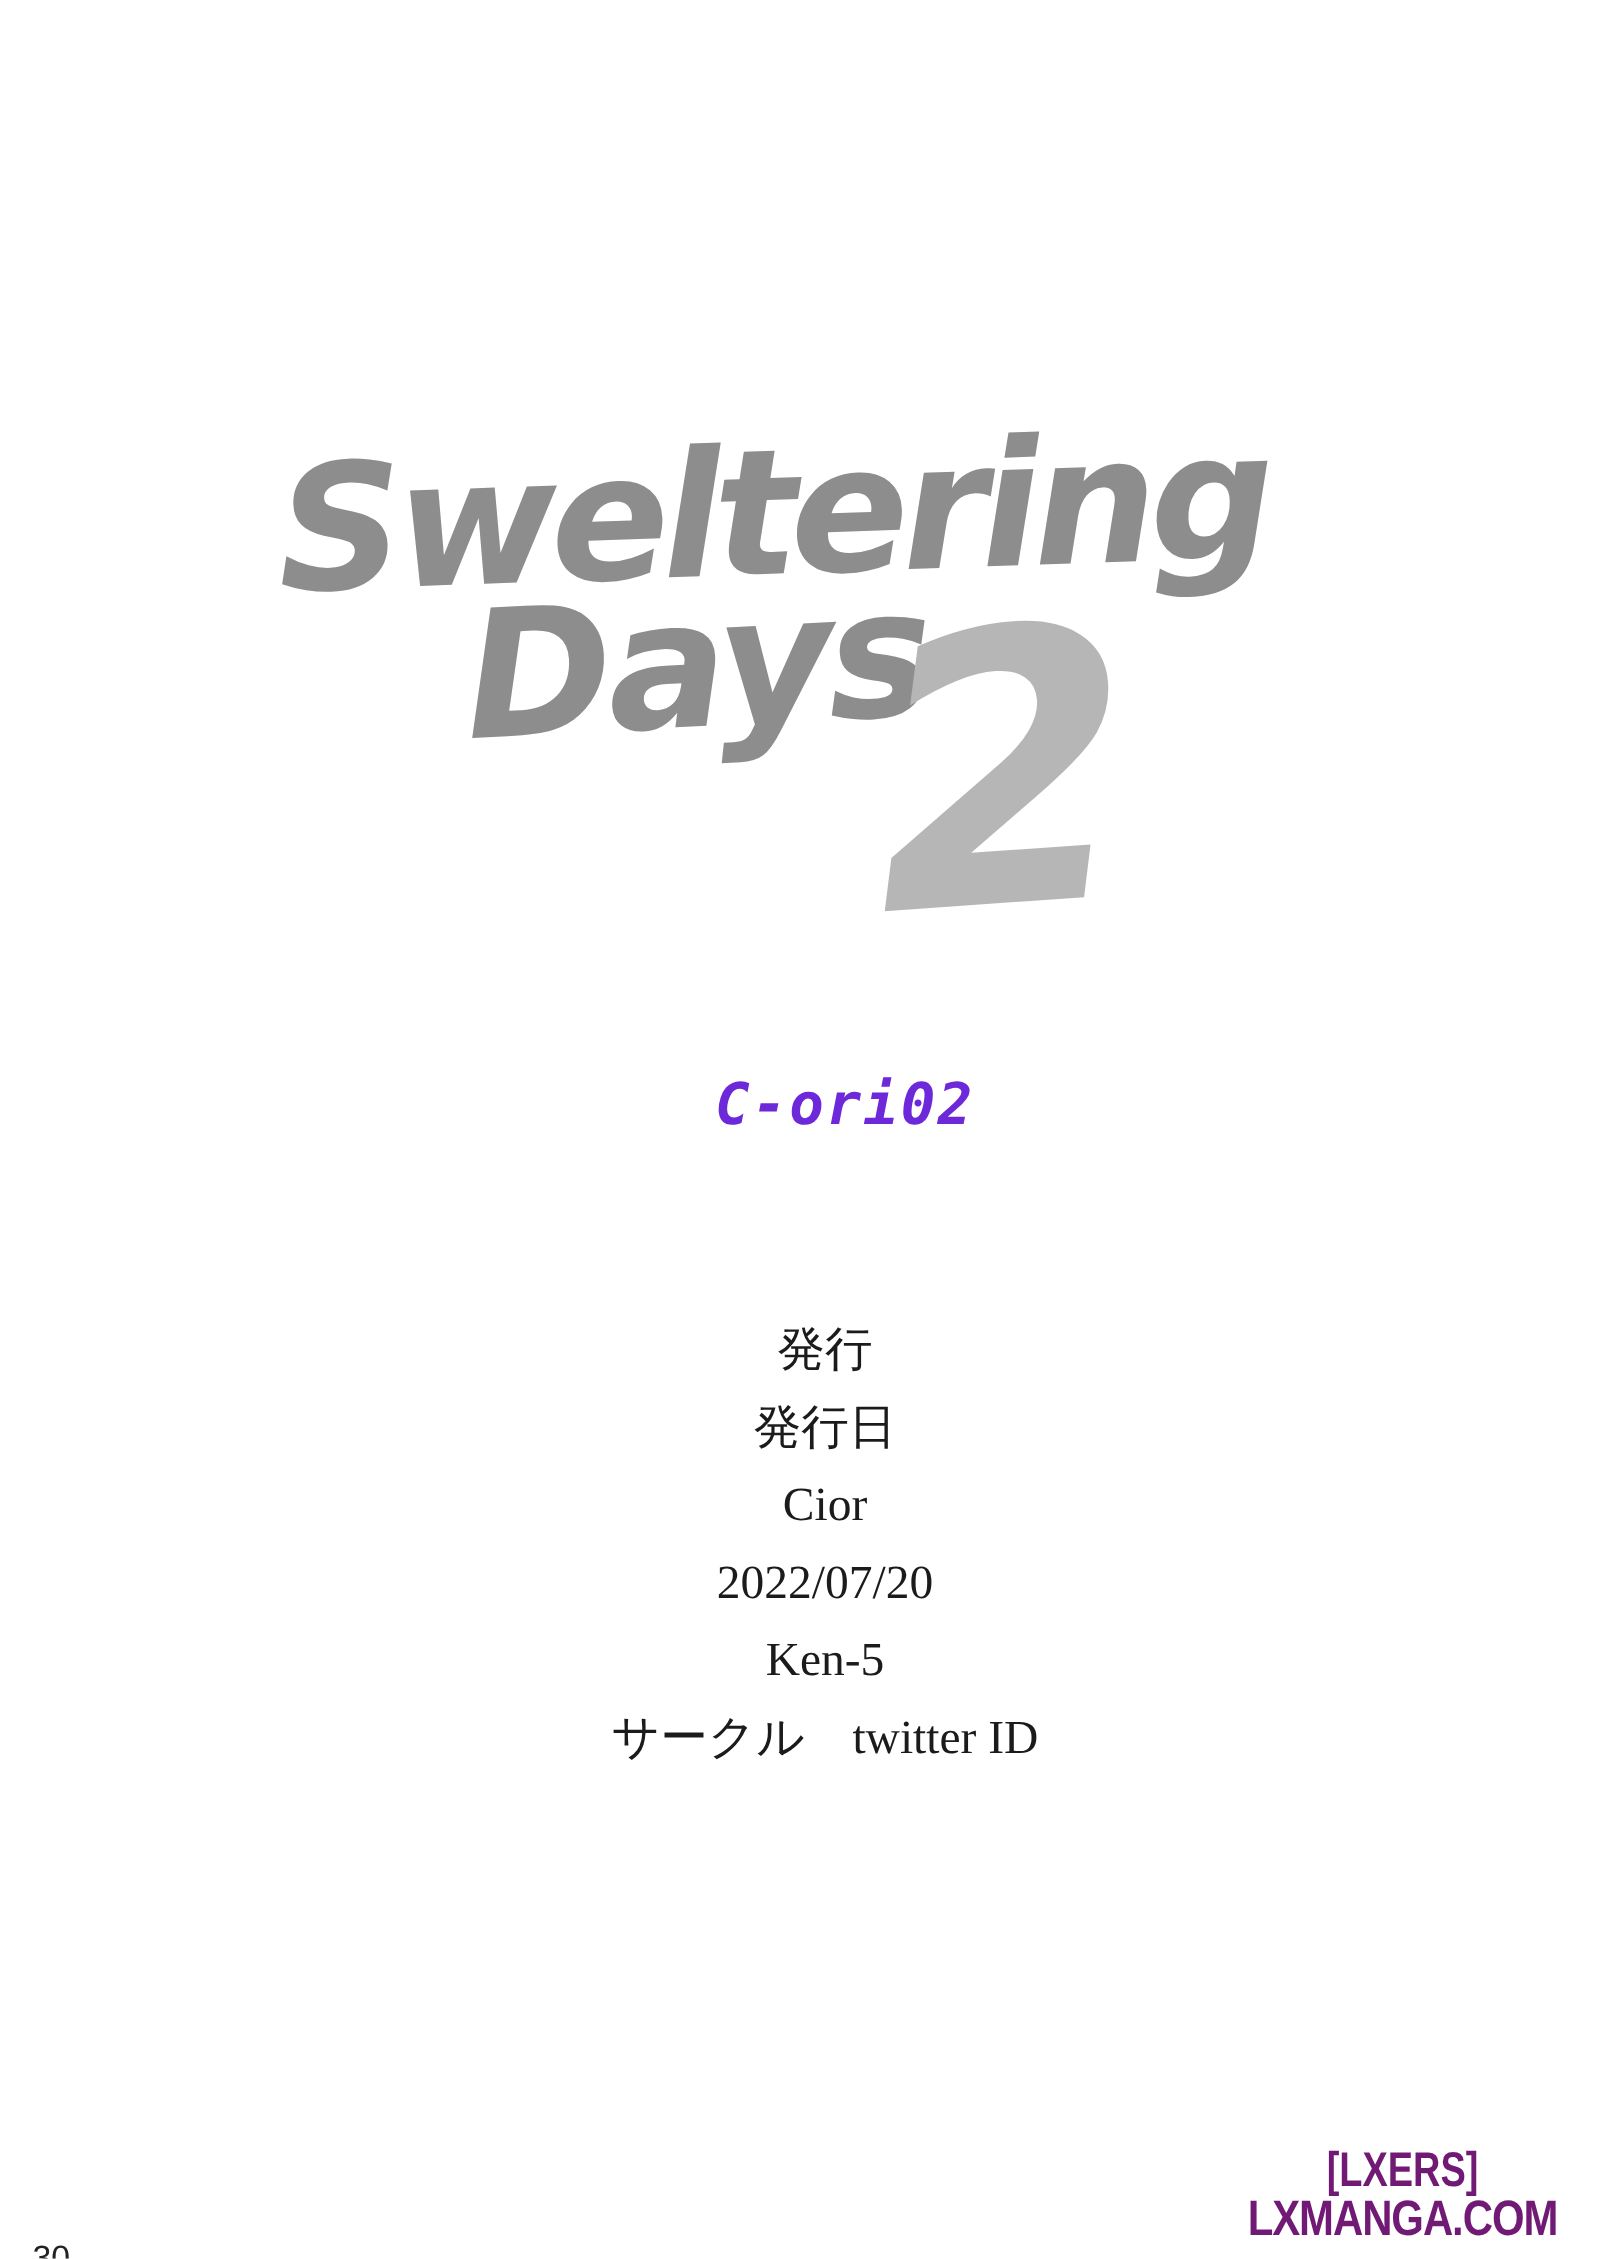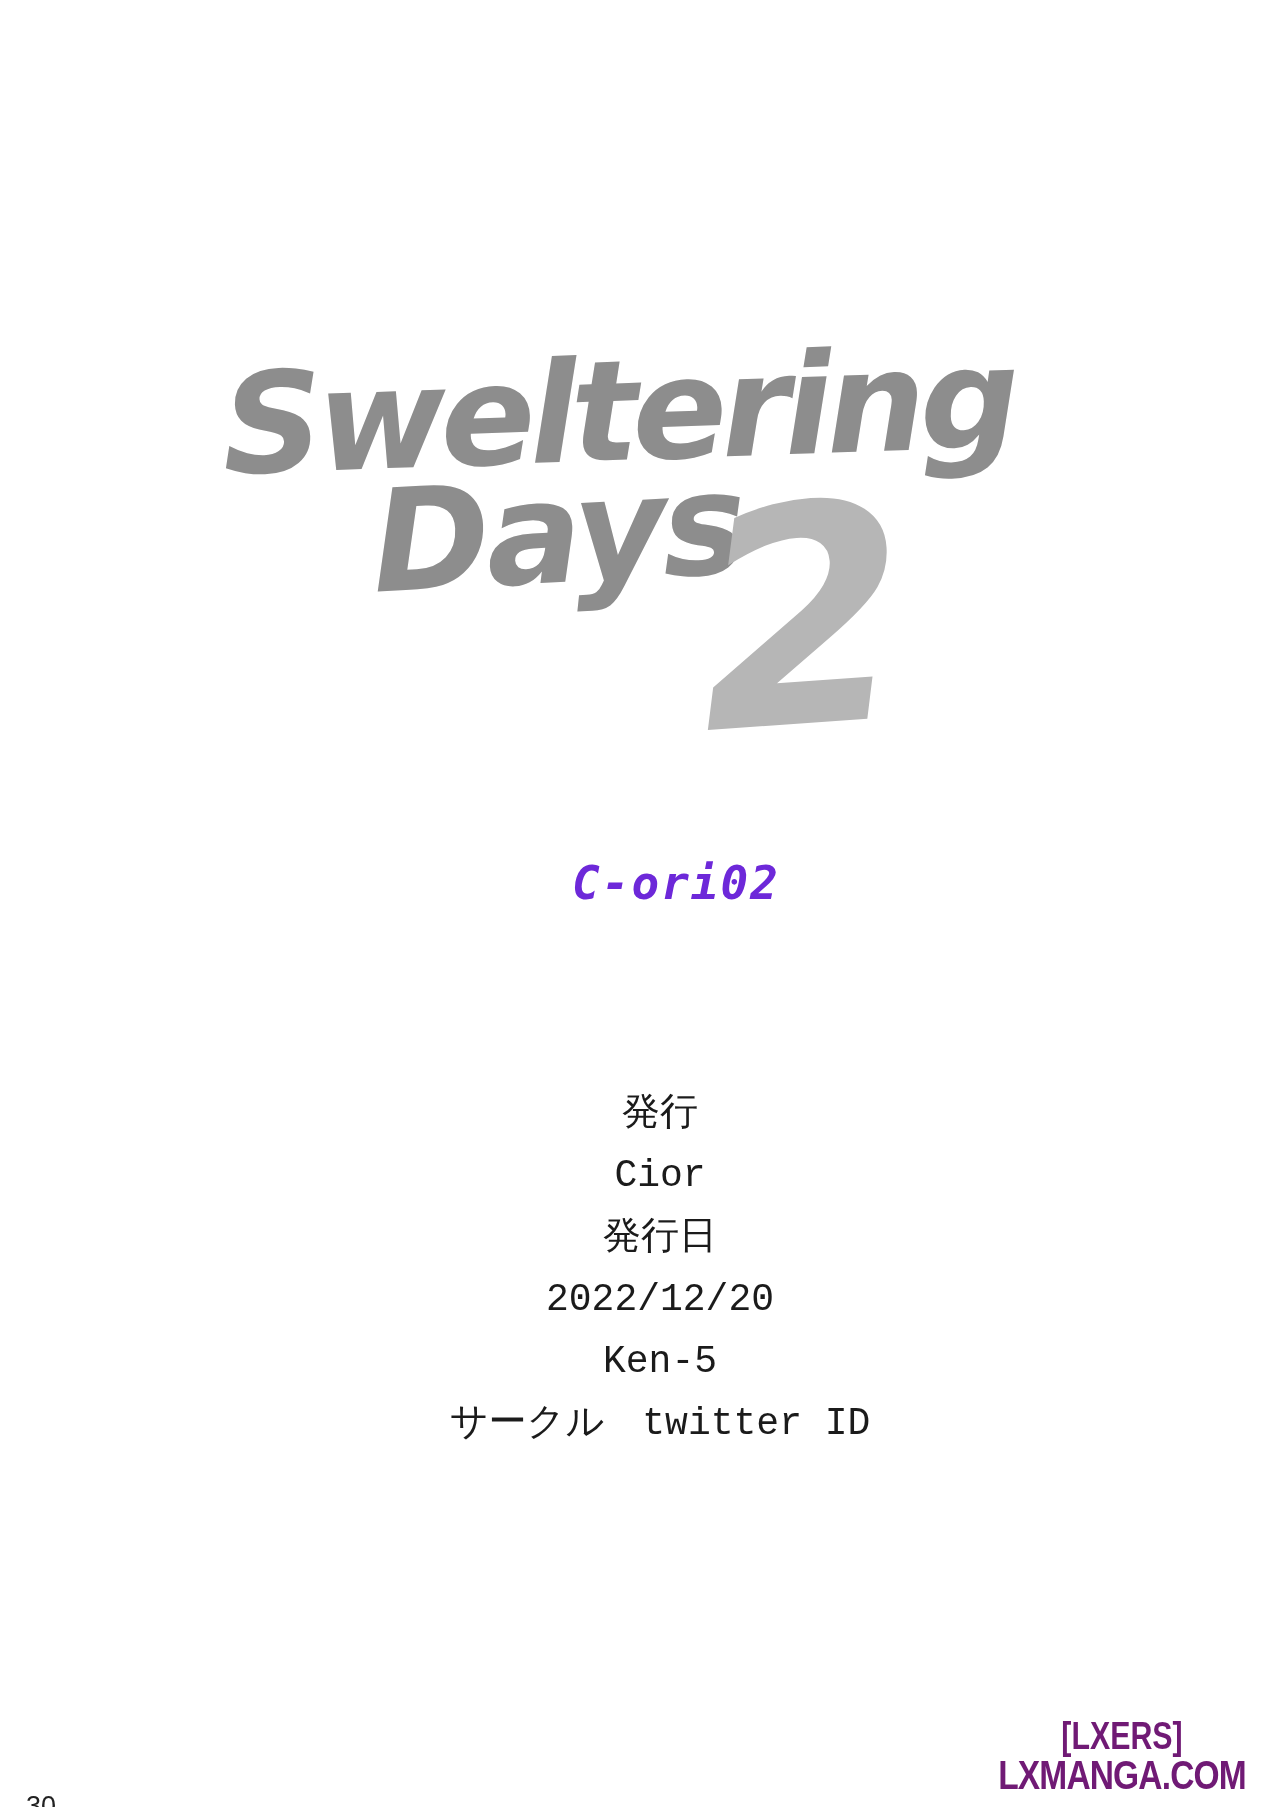--- a/index.html
+++ b/index.html
@@ -66,26 +66,26 @@
     font-size: 46px;
     letter-spacing: 2px;
     color: #6d28d9;
   }
 
   
   .credits {
     position: absolute;
     left: 40px;
     width: 1240px;
-    top: 1083px;
+    top: 1049px;
     text-align: center;
     font-size: 38px;
     line-height: 62px;
     color: #1b1b1b;
-    font-family: Liberation Mono, monospace;
+    font-family: Liberation Serif, serif;
   }
   .credit-line {
     display: block;
     white-space: pre;
   }
 
   
   .page-number {
     position: absolute;
     left: 26px;
@@ -125,23 +125,23 @@
 <div class="page">
 
   <div class="title-line title-line1">Sweltering</div>
   <div class="title-line title-line2">Days</div>
   <div class="title-number">2</div>
 
   <div class="event-code">C-ori02</div>
 
   <div class="credits">
     <span class="credit-line">発行</span>
+    <span class="credit-line">発行日</span>
     <span class="credit-line">Cior</span>
-    <span class="credit-line">発行日</span>
-    <span class="credit-line">2022/12/20</span>
+    <span class="credit-line">2022/07/20</span>
     <span class="credit-line">Ken-5</span>
     <span class="credit-line">サークル　twitter ID</span>
   </div>
 
   <div class="page-number">30</div>
 
   <div class="watermark">
     <div class="watermark-line1">[LXERS]</div>
     <div class="watermark-line2">LXMANGA.COM</div>
   </div>

